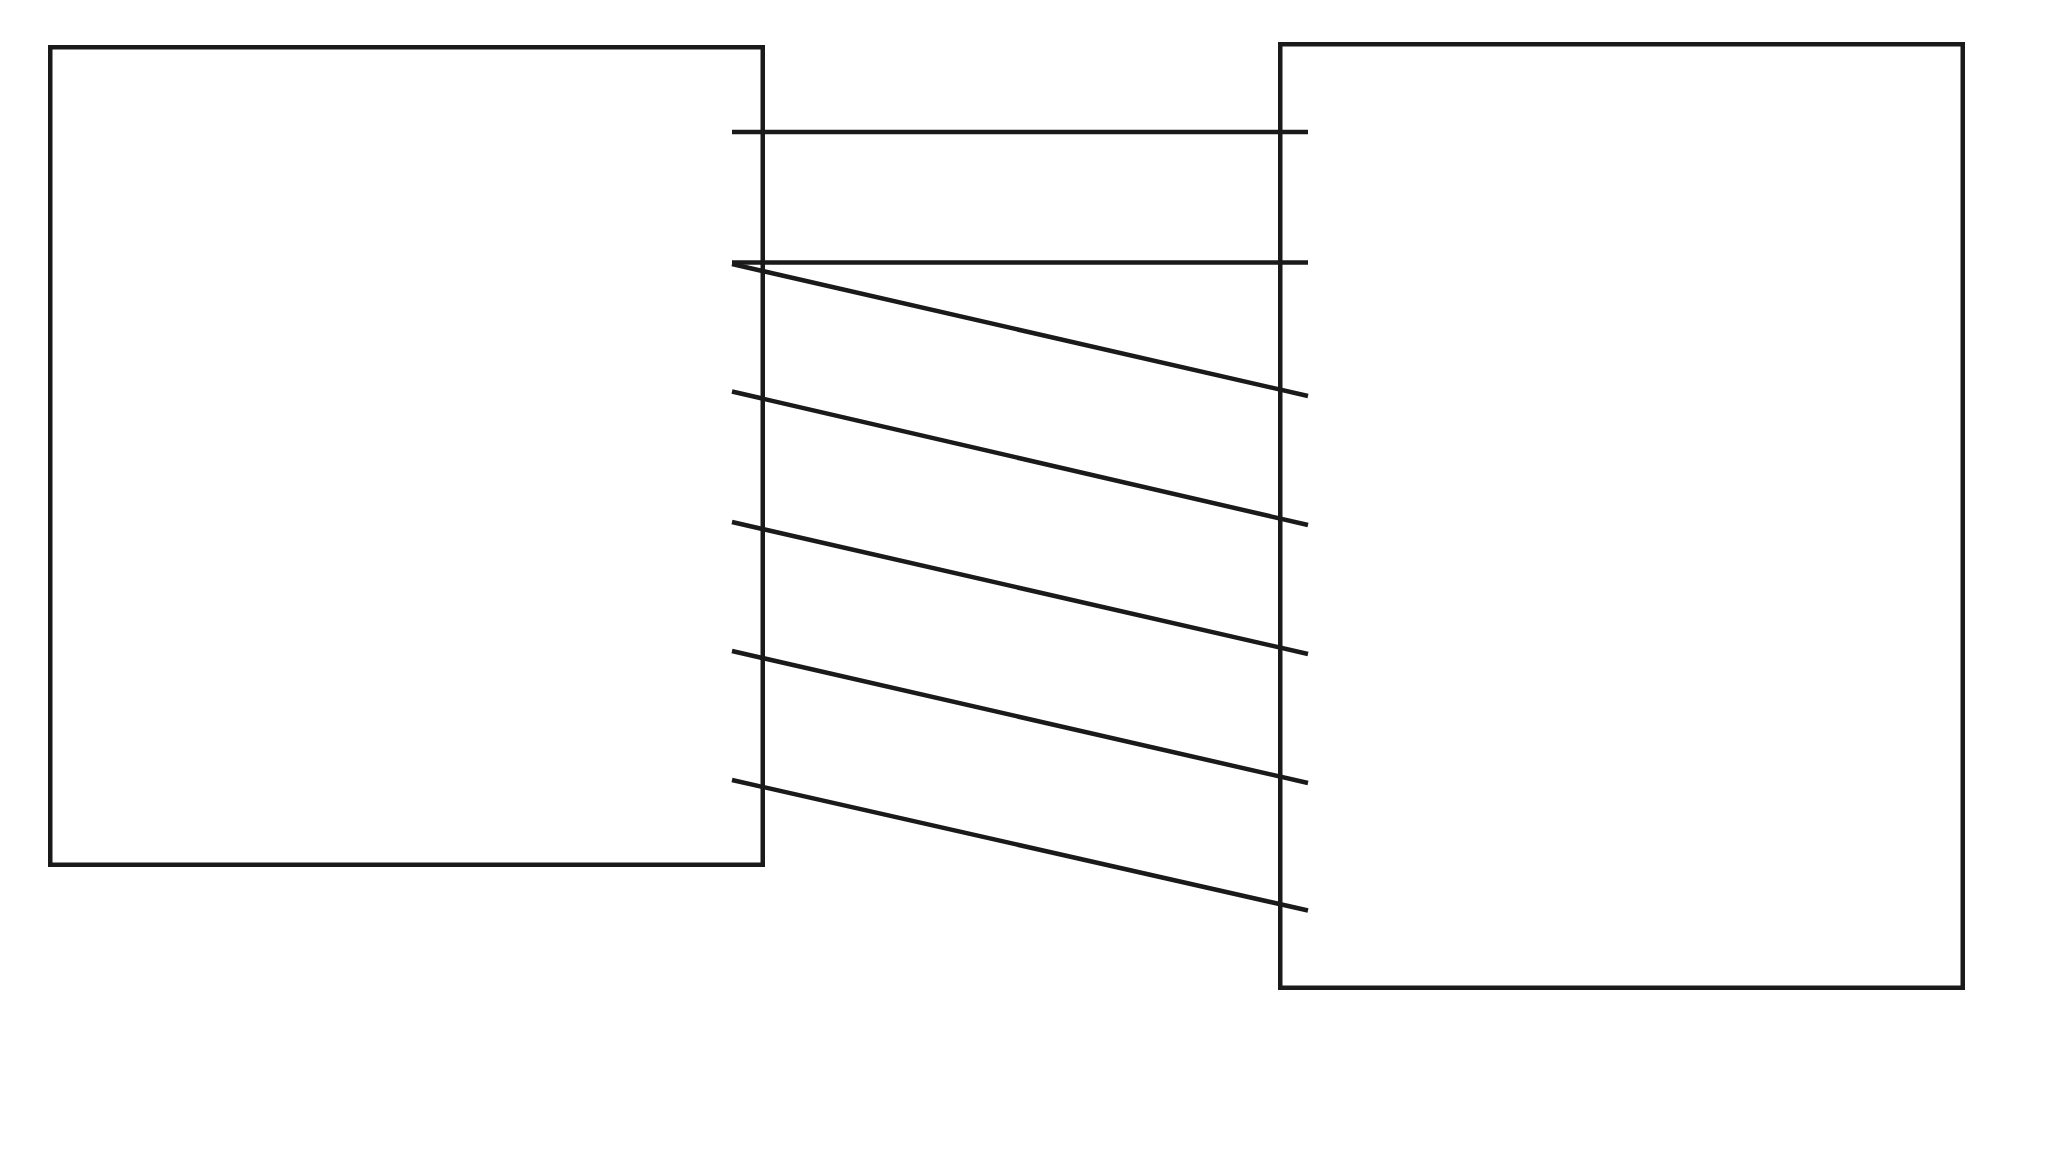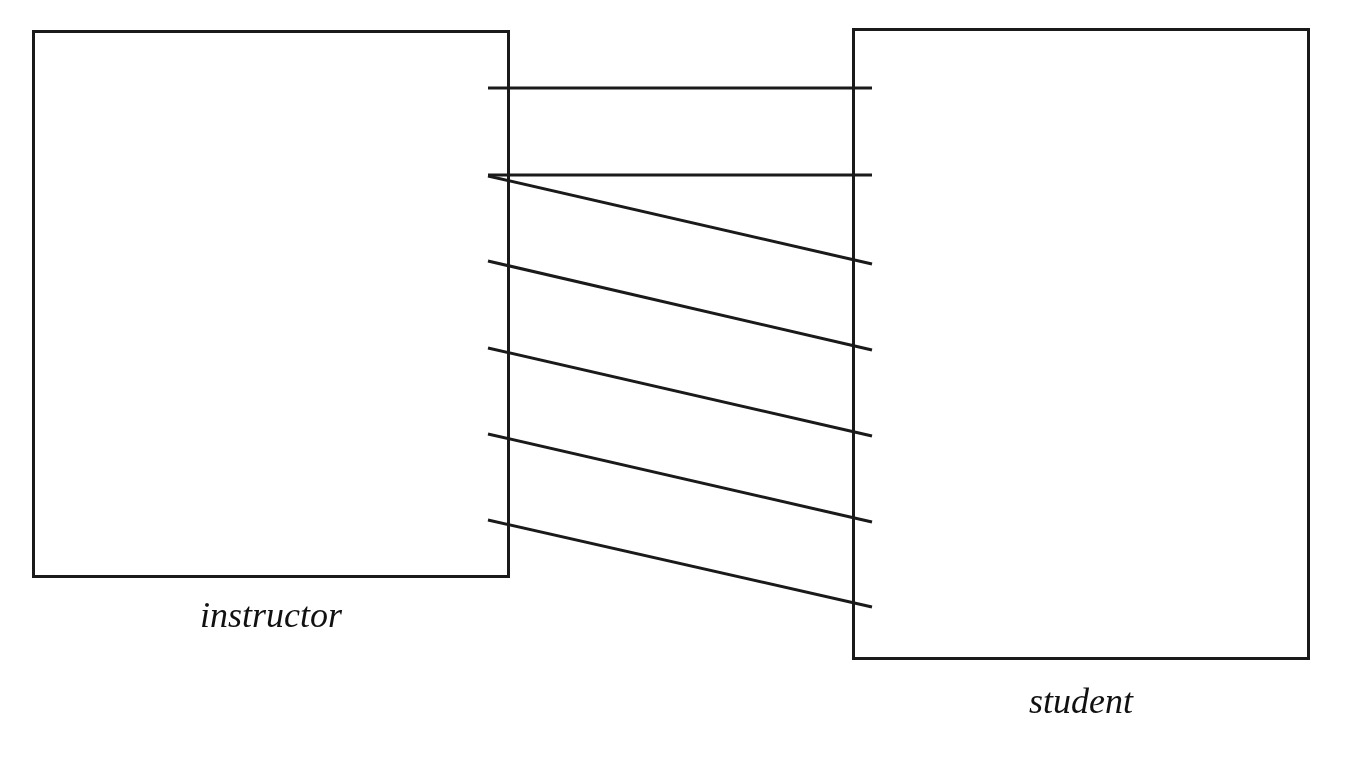--- a/index.html
+++ b/index.html
@@ -180,16 +180,14 @@
   <svg id="connectors" viewBox="0 0 1370 772">
       <line x1="488" y1="88" x2="872" y2="88" stroke="#1a1a1a" stroke-width="3"></line>
       <line x1="488" y1="175" x2="872" y2="175" stroke="#1a1a1a" stroke-width="3"></line>
       <line x1="488" y1="176" x2="872" y2="264" stroke="#1a1a1a" stroke-width="3"></line>
       <line x1="488" y1="261" x2="872" y2="350" stroke="#1a1a1a" stroke-width="3"></line>
       <line x1="488" y1="348" x2="872" y2="436" stroke="#1a1a1a" stroke-width="3"></line>
       <line x1="488" y1="434" x2="872" y2="522" stroke="#1a1a1a" stroke-width="3"></line>
       <line x1="488" y1="520" x2="872" y2="607" stroke="#1a1a1a" stroke-width="3"></line>
     </svg>
 
-  <div id="instructor-caption" class="relation-caption">instructor</div>
-  <div id="student-caption" class="relation-caption">student</div>
 
 </div>
 
 </body></html>

